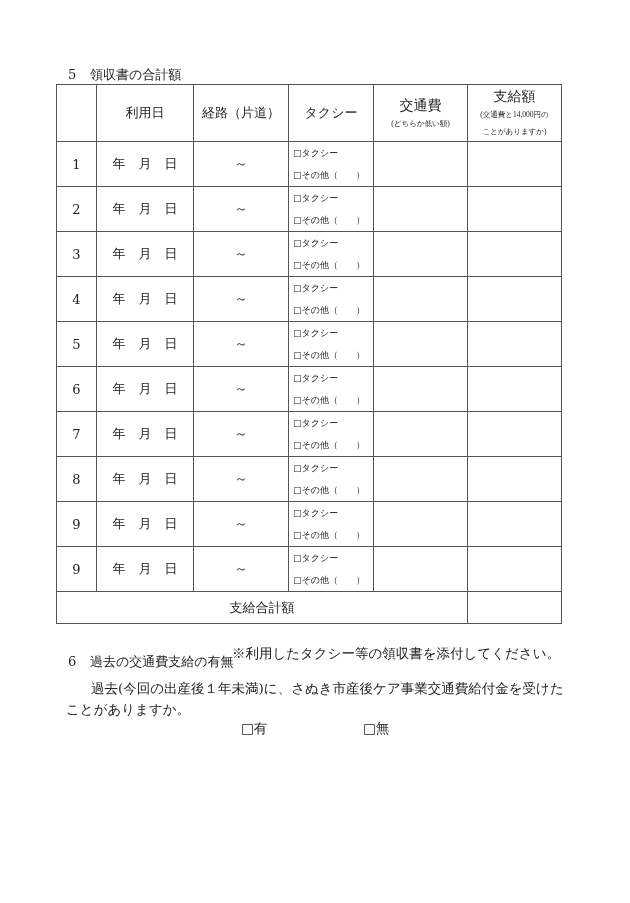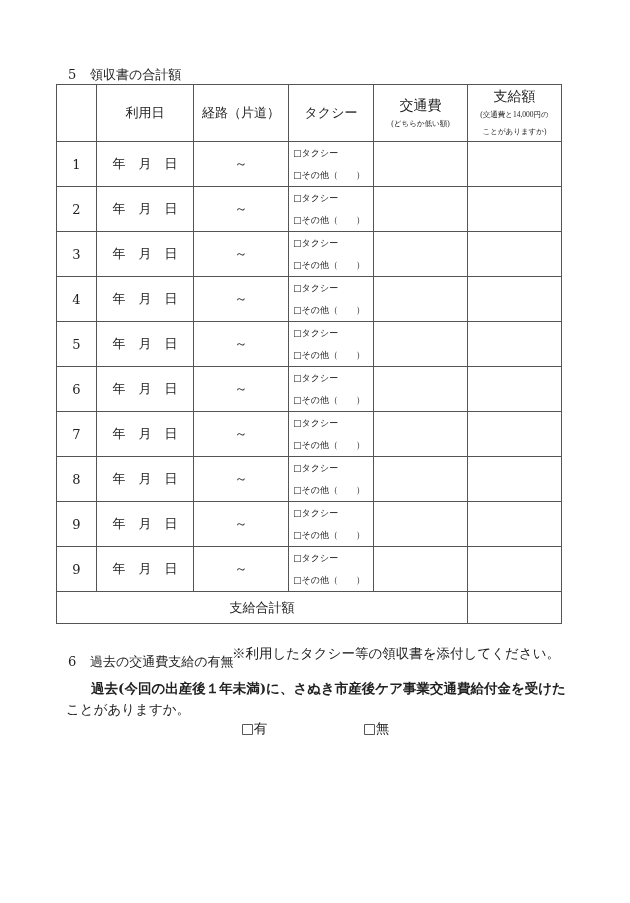--- a/index.html
+++ b/index.html
@@ -174,16 +174,16 @@
       <td></td>
     </tr>
   </tfoot>
 </table>
 
 <div class="note">※利用したタクシー等の領収書を添付してください。</div>
 
 <div class="sec-title" style="top:653px;">
   <span class="num">6</span><span>過去の交通費支給の有無</span>
 </div>
-<div class="para" style="top:680px; left:91px;font-weight:bold;">過去(今回の出産後１年未満)に、さぬき市産後ケア事業交通費給付金を受けた</div>
+<div class="para" style="top:680px; left:91px;">過去(今回の出産後１年未満)に、さぬき市産後ケア事業交通費給付金を受けた</div>
 <div class="para" style="top:701px; left:66px;">ことがありますか。</div>
 <div class="check" style="left:241px;">□有</div>
 <div class="check" style="left:363px;">□無</div>
 
 </body></html>

